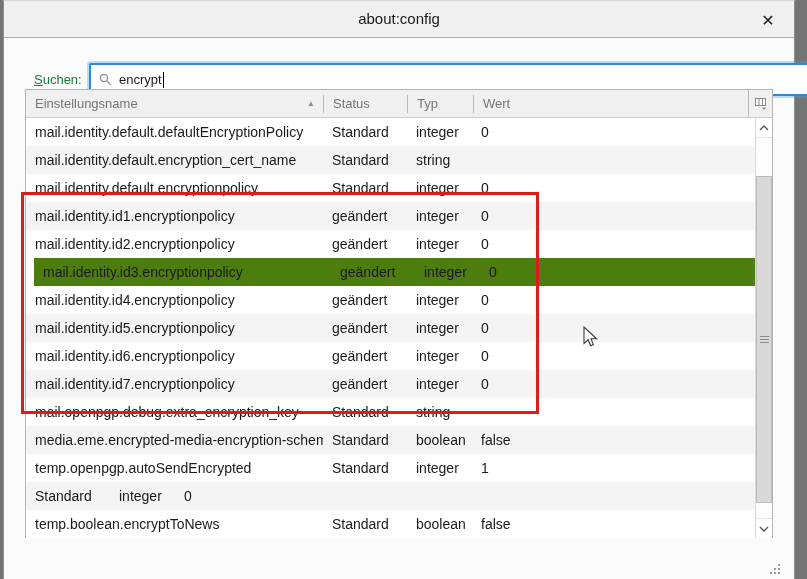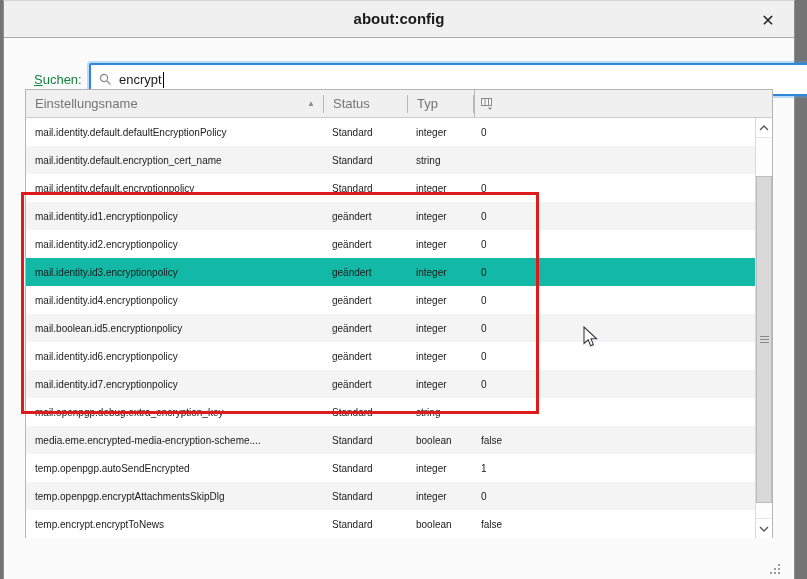--- a/index.html
+++ b/index.html
@@ -11,21 +11,21 @@
     position:absolute; left:3px; top:0; width:792px; height:579px;
     background:#fbfbfb;
     border-left:1px solid #8f8f8f; border-right:1px solid #8f8f8f; border-top:1px solid #d6d6d6;
   }
   .titlebar {
     position:absolute; left:0; top:0; right:0; height:37px;
     background:#f0f0f0; border-bottom:1px solid #ababab;
   }
   .title {
     position:absolute; left:0; right:0; top:9px; text-align:center;
-    font-size:15px; font-weight:700; color:#1a1a1a;
+    font-size:15px; font-weight:400; color:#1a1a1a;
   }
   .close {
     position:absolute; right:13px; top:6px; width:26px; height:26px;
     display:flex; align-items:center; justify-content:center;
     font-size:16px; color:#222; cursor:default;
   }
 
   
   .search-label {
     position:absolute; left:30px; top:71px; font-size:13px; color:#15803d;
@@ -56,23 +56,23 @@
     display:flex; align-items:center; font-size:13px; color:#757575;
   }
   .th { padding-left:9px; display:flex; align-items:center; height:100%; }
   .th-name { width:297px; justify-content:space-between; }
   .th-status { width:83px; } .th-typ { width:65px; } .th-wert { flex:1; }
   .sortarrow { font-size:8px; color:#8c8c8c; margin-right:8px; }
   .colsep { width:1px; height:18px; background:#b9b9b9; }
   .colpicker { width:24px; height:100%; display:flex; align-items:center; justify-content:center; border-left:1px solid #b9b9b9; }
 
   .tbody { position:absolute; left:0; top:28px; width:730px; height:420px; overflow:hidden; }
-  .tr { display:flex; height:28px; align-items:center; font-size:10px; color:#1a1a1a; background:#fff; }
+  .tr { display:flex; height:28px; align-items:center; font-size:14px; color:#1a1a1a; background:#fff; }
   .tr.alt { background:#f4f4f4; }
-  .tr.selected { background:#14b8a6; }
+  .tr.selected { background:#4d7c0f;margin-left:8px; }
   .tr.modified { font-weight:400; }
   .td { padding-left:9px; overflow:hidden; white-space:nowrap; }
   .td-name { width:297px; } .td-status { width:84px; } .td-typ { width:65px; } .td-wert { flex:1; }
 
   
   .scrollbar {
     position:absolute; right:0; top:28px; width:17px; height:420px;
     background:#fdfdfd; border-left:1px solid #d9d9d9;
   }
   .sb-btn { position:absolute; left:0; width:16px; height:20px; background:#fff; display:flex; align-items:center; justify-content:center; }
@@ -122,20 +122,21 @@
     <div class="thead">
       <div class="th th-name">
         <span>Einstellungsname</span>
         <span class="sortarrow">▲</span>
       </div>
       <div class="colsep"></div>
       <div class="th th-status">Status</div>
       <div class="colsep"></div>
       <div class="th th-typ">Typ</div>
       <div class="colsep"></div>
+      <div class="th th-wert">Wert</div>
       <div class="colpicker">
         <svg width="14" height="14" viewBox="0 0 14 14">
           <rect x="1.5" y="1.5" width="10" height="7" fill="#fafafa" stroke="#8a8a8a" stroke-width="1"></rect>
           <line x1="5" y1="1.5" x2="5" y2="8.5" stroke="#8a8a8a" stroke-width="1"></line>
           <line x1="8.5" y1="1.5" x2="8.5" y2="8.5" stroke="#8a8a8a" stroke-width="1"></line>
           <path d="M8 10.5 L12 10.5 L10 13 Z" fill="#8a8a8a"></path>
         </svg>
       </div>
     </div>
 
@@ -176,21 +177,21 @@
           <div class="td td-typ">integer</div>
           <div class="td td-wert">0</div>
         </div>
         <div class="tr modified">
           <div class="td td-name">mail.identity.id4.encryptionpolicy</div>
           <div class="td td-status">geändert</div>
           <div class="td td-typ">integer</div>
           <div class="td td-wert">0</div>
         </div>
         <div class="tr alt modified">
-          <div class="td td-name">mail.boolean.id5.encryptionpolicy</div>
+          <div class="td td-name">mail.identity.id5.encryptionpolicy</div>
           <div class="td td-status">geändert</div>
           <div class="td td-typ">integer</div>
           <div class="td td-wert">0</div>
         </div>
         <div class="tr modified">
           <div class="td td-name">mail.identity.id6.encryptionpolicy</div>
           <div class="td td-status">geändert</div>
           <div class="td td-typ">integer</div>
           <div class="td td-wert">0</div>
         </div>
@@ -212,27 +213,26 @@
           <div class="td td-typ">boolean</div>
           <div class="td td-wert">false</div>
         </div>
         <div class="tr">
           <div class="td td-name">temp.openpgp.autoSendEncrypted</div>
           <div class="td td-status">Standard</div>
           <div class="td td-typ">integer</div>
           <div class="td td-wert">1</div>
         </div>
         <div class="tr alt">
-          <div class="td td-name">temp.openpgp.encryptAttachmentsSkipDlg</div>
-          <div class="td td-status">Standard</div>
-          <div class="td td-typ">integer</div>
-          <div class="td td-wert">0</div>
-        </div>
-        <div class="tr">
-          <div class="td td-name">temp.encrypt.encryptToNews</div>
+          <div class="td td-status">Standard</div>
+          <div class="td td-typ">integer</div>
+          <div class="td td-wert">0</div>
+        </div>
+        <div class="tr">
+          <div class="td td-name">temp.boolean.encryptToNews</div>
           <div class="td td-status">Standard</div>
           <div class="td td-typ">boolean</div>
           <div class="td td-wert">false</div>
         </div>
       </div>
 
     <div class="scrollbar">
       <div class="sb-btn sb-up">
         <svg width="10" height="6" viewBox="0 0 10 6">
             <polyline points="1,5 5,1 9,5" fill="none" stroke="#555" stroke-width="1.4"></polyline>

